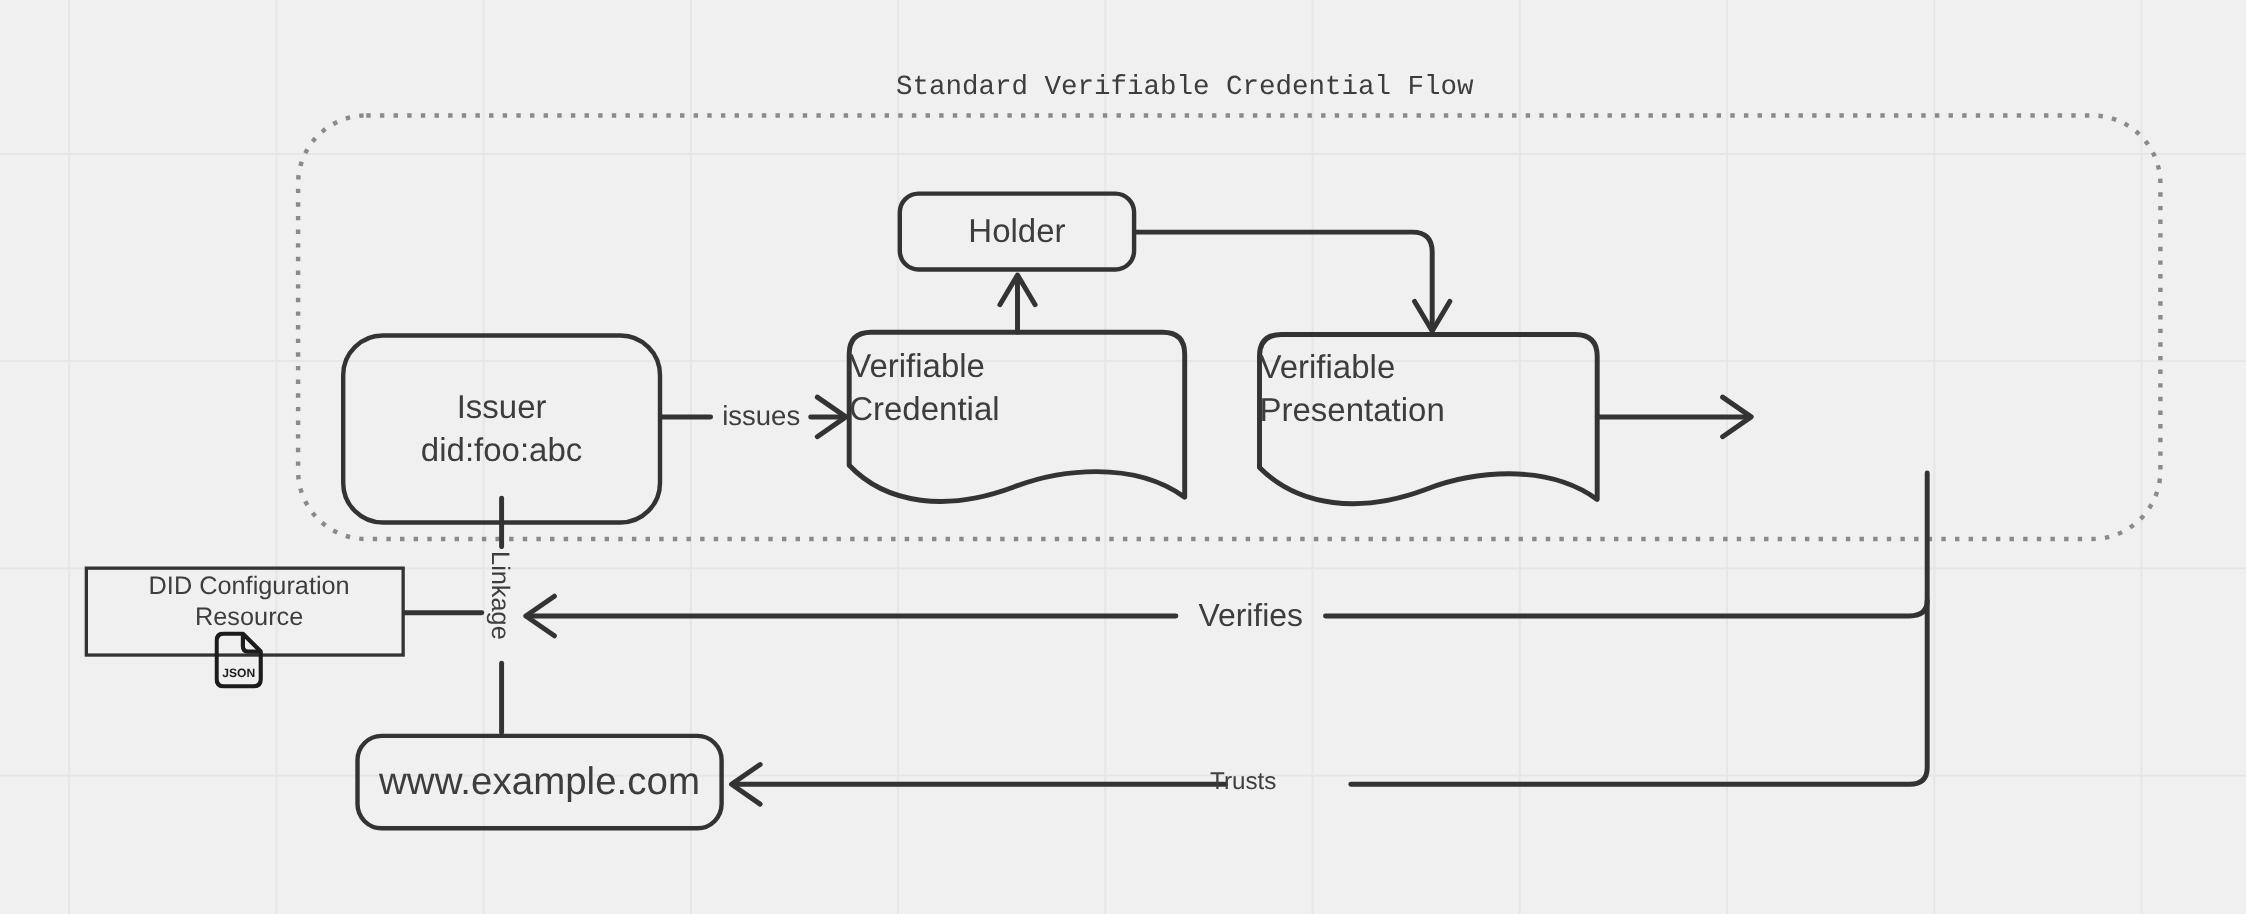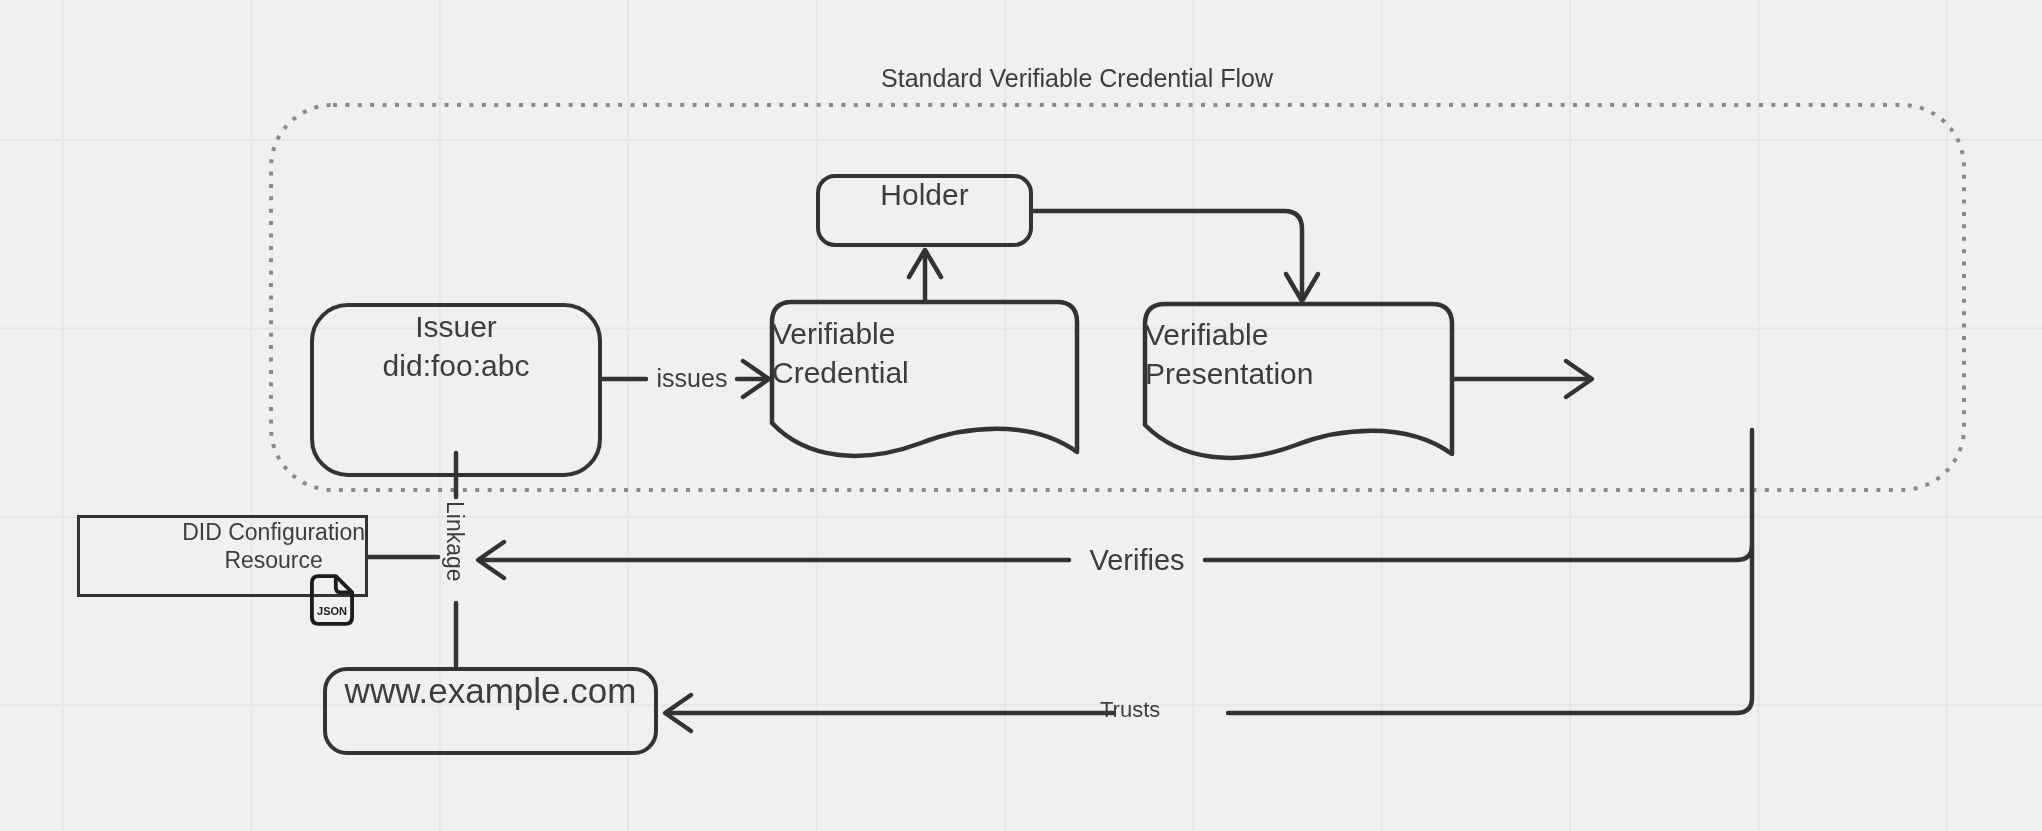--- a/index.html
+++ b/index.html
@@ -26,41 +26,41 @@
     background-size:188.4px 188.4px;
     background-position:62px 139px;
     color:var(--text);
   }
   .layer{position:absolute;inset:0;}
   svg.layer{pointer-events:none;}
   .lbl{position:absolute;white-space:nowrap;color:var(--text);}
 
   .title{
     left:777px;top:64px;width:600px;
-    font-size:25px;text-align:center;
+    font-size:25px;text-align:center;font-family:Liberation Mono, monospace;
   }
 
   
   .node{
     position:absolute;
     border:4px solid var(--stroke);
     background:transparent;
     box-sizing:border-box;
-    display:flex;flex-direction:column;align-items:center;justify-content:flex-start;
+    display:flex;flex-direction:column;align-items:center;justify-content:center;
     text-align:center;
   }
   .holder{left:816px;top:174px;width:217px;height:73px;border-radius:19px;font-size:30px;}
   .issuer{left:310px;top:303px;width:292px;height:174px;border-radius:38px;font-size:30px;line-height:39px;}
   .verifier{left:1595px;top:328px;width:311px;height:102px;border-radius:23px;font-size:42px;}
   .www{left:323px;top:667px;width:335px;height:88px;border-radius:24px;font-size:35px;}
   .didbox{
     left:77px;top:515px;width:291px;height:82px;
     border:3px solid var(--stroke);border-radius:0;
     flex-direction:column;justify-content:flex-start;
-    font-size:23px;line-height:28px;align-items:flex-end;
+    font-size:23px;line-height:28px;
   }
   .didbox .didtext{flex:1 1 auto;text-align:center;padding-left:8px;}
   .didbox .jsonicon{flex:0 0 auto;margin-right:11px;}
 
   
   .doclabel{position:absolute;font-size:30px;line-height:39px;text-align:left;}
   .vclabel{left:772px;top:314px;width:305px;}
   .vplabel{left:1145px;top:315px;width:307px;}
 
   .issues{left:644px;top:364px;width:96px;font-size:25px;text-align:center;}

